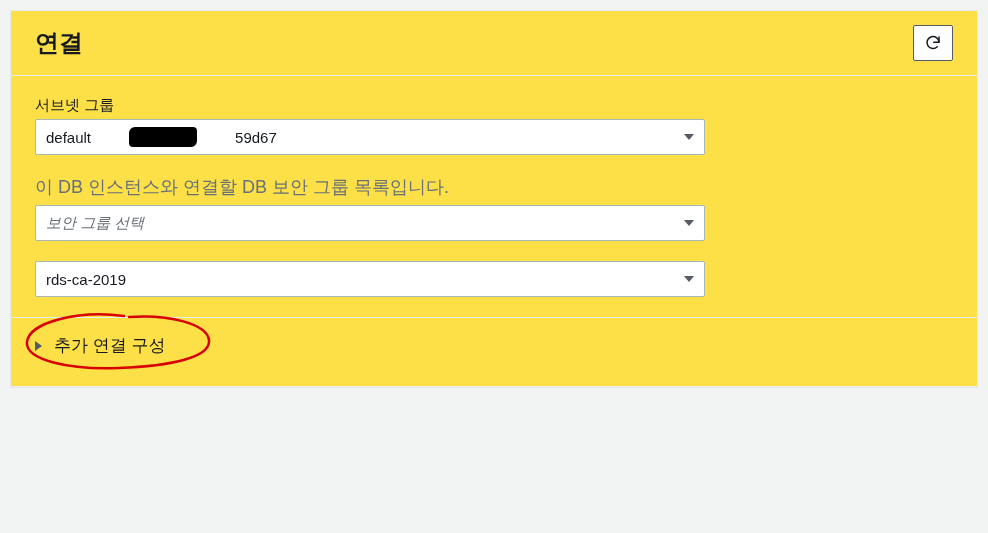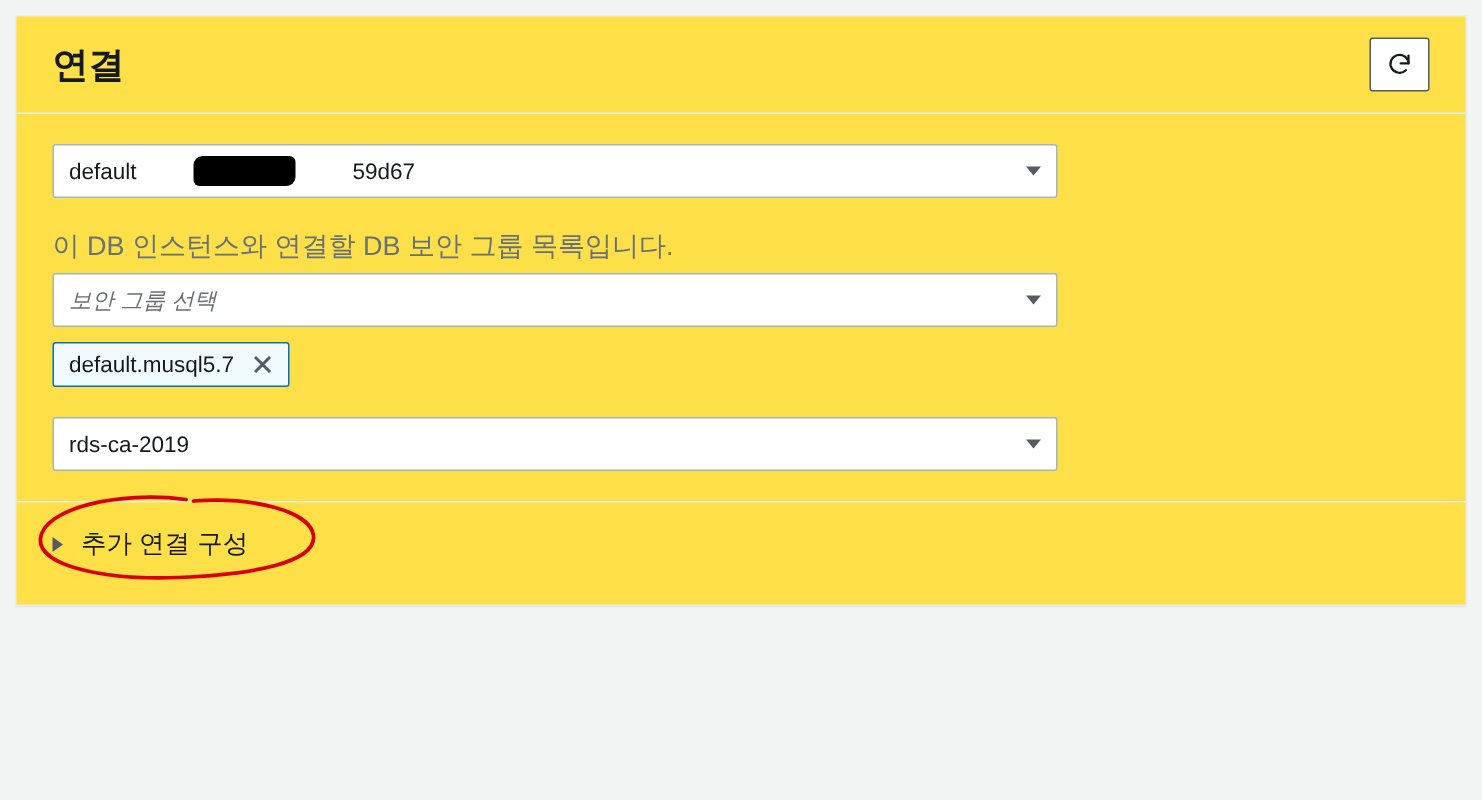--- a/index.html
+++ b/index.html
@@ -179,47 +179,39 @@
       <svg viewBox="0 0 24 24">
         <path d="M20 11a8 8 0 1 0 -2.34 6.06" stroke-width="2" stroke-linecap="round" fill="none"></path>
         <path d="M20 4 L20 11 L13 11" stroke-width="2" stroke-linecap="round" stroke-linejoin="round" fill="none"></path>
       </svg>
     </button>
   </div>
 
   <div class="panel-body">
 
     <div class="form-group">
+      <label class="form-label">서브넷 그룹</label>
       <div class="select-wrapper">
         <div class="select-control">
           <span>default</span>
           <span class="redacted"></span>
           <span>59d67</span>
           <span class="select-caret"></span>
         </div>
       </div>
     </div>
 
     <div class="form-group">
       <span class="form-description">이 DB 인스턴스와 연결할 DB 보안 그룹 목록입니다.</span>
       <div class="select-wrapper">
         <div class="select-control placeholder">
           <span>보안 그룹 선택</span>
           <span class="select-caret"></span>
         </div>
       </div>
-      <div class="token">
-        <span>default.musql5.7</span>
-        <span class="token-remove">
-          <svg viewBox="0 0 12 12">
-            <line x1="1" y1="1" x2="11" y2="11"></line>
-            <line x1="11" y1="1" x2="1" y2="11"></line>
-          </svg>
-        </span>
-      </div>
     </div>
 
     <div class="form-group">
       <div class="select-wrapper">
         <div class="select-control">
           <span>rds-ca-2019</span>
           <span class="select-caret"></span>
         </div>
       </div>
     </div>

